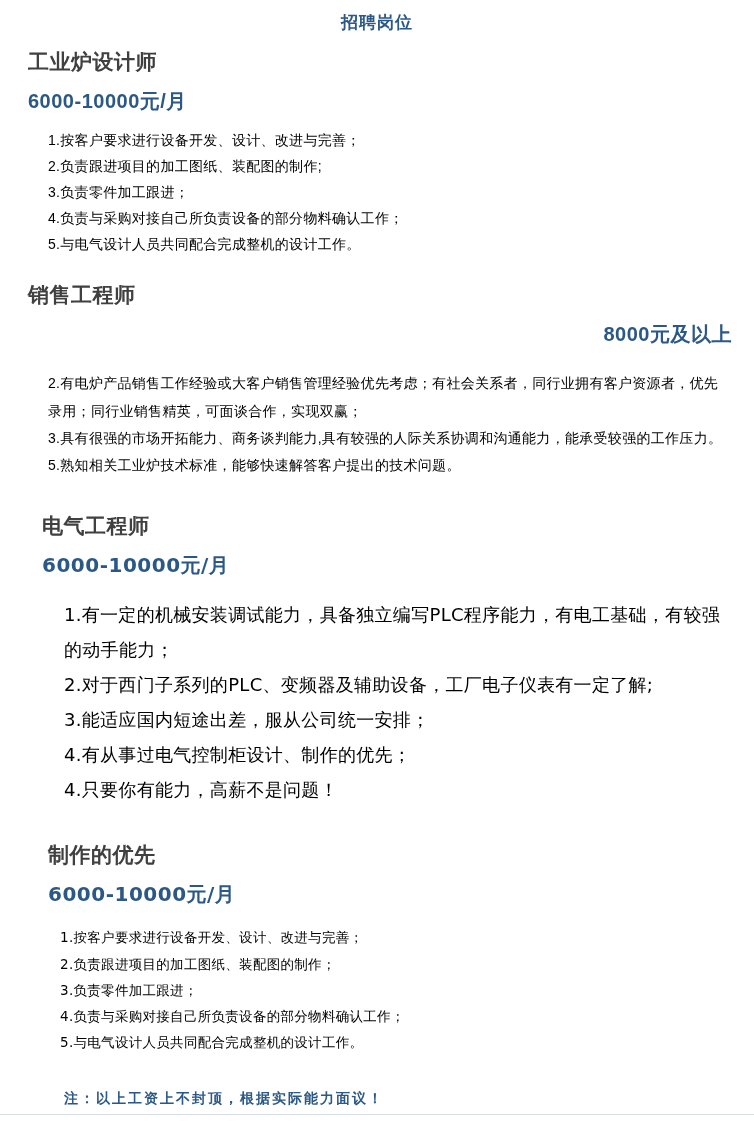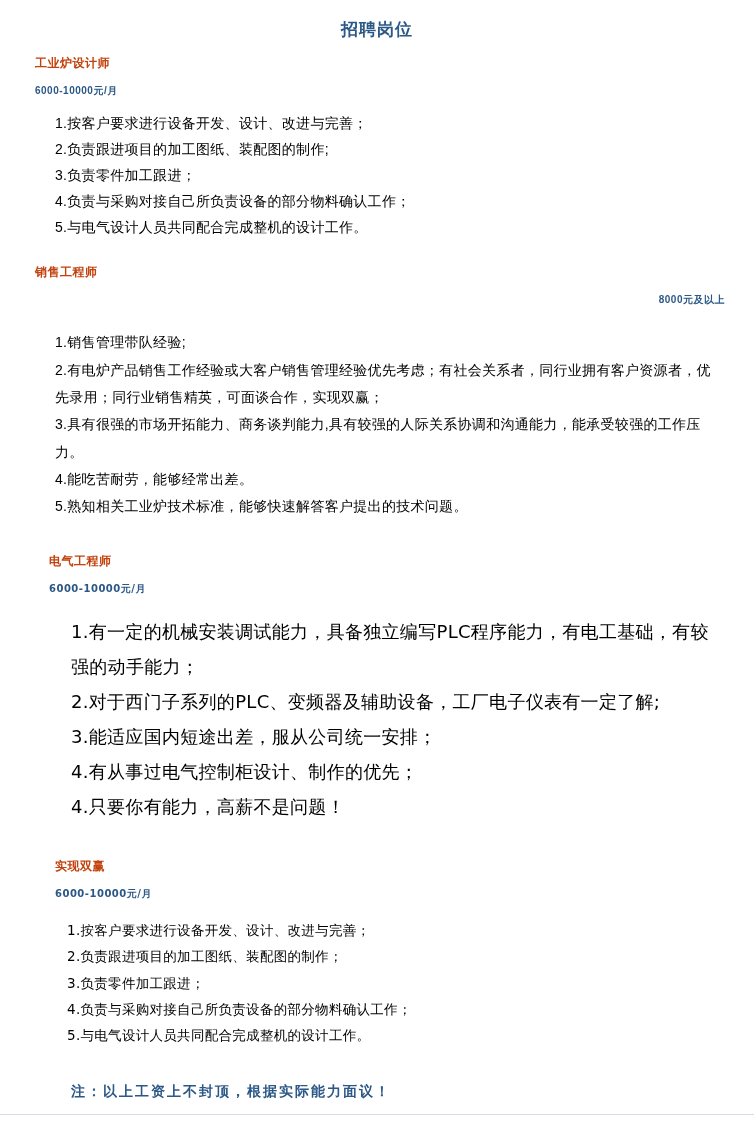--- a/index.html
+++ b/index.html
@@ -11,45 +11,45 @@
     min-height: 1129px;
     background: #ffffff;
     font-family: "Liberation Sans", sans-serif;
     color: #2b5886;
   }
   .page {
     position: relative;
     width: 754px;
     min-height: 1129px;
     box-sizing: border-box;
-    padding: 11px;
+    padding: 4px;
     overflow: hidden;
   }
   .doc-title {
     text-align: center;
     font-size: 17px;
     font-weight: bold;
     color: #2b5886;
     padding-top: 7px;
     letter-spacing: 1px;
   }
   .section {
     padding: 0 18px 0 18px;
   }
   .job {
     margin-top: 14px;
   }
   .job-title {
-    font-size: 12px;
+    font-size: 21px;
     font-weight: bold;
-    color: #c2410c;
+    color: #404040;
     letter-spacing: 0.5px;
   }
   .job-salary {
-    font-size: 10px;
+    font-size: 20px;
     font-weight: bold;
     color: #2b5886;
     margin-top: 12px;
     letter-spacing: 0.5px;
   }
   .job-items {
     margin-top: 13px;
   }
   .job-item {
     font-size: 14px;
@@ -118,42 +118,40 @@
         <div class="job-item">3.负责零件加工跟进；</div>
         <div class="job-item">4.负责与采购对接自己所负责设备的部分物料确认工作；</div>
         <div class="job-item">5.与电气设计人员共同配合完成整机的设计工作。</div>
       </div>
     </div>
 
     <div class="job job-1">
       <div class="job-title">销售工程师</div>
       <div class="job-salary">8000元及以上</div>
       <div class="job-items">
-        <div class="job-item">1.销售管理带队经验;</div>
         <div class="job-item">2.有电炉产品销售工作经验或大客户销售管理经验优先考虑；有社会关系者，同行业拥有客户资源者，优先录用；同行业销售精英，可面谈合作，实现双赢；</div>
         <div class="job-item">3.具有很强的市场开拓能力、商务谈判能力,具有较强的人际关系协调和沟通能力，能承受较强的工作压力。</div>
-        <div class="job-item">4.能吃苦耐劳，能够经常出差。</div>
         <div class="job-item">5.熟知相关工业炉技术标准，能够快速解答客户提出的技术问题。</div>
       </div>
     </div>
 
     <div class="job job-2">
       <div class="job-title">电气工程师</div>
       <div class="job-salary">6000-10000元/月</div>
       <div class="job-items">
         <div class="job-item">1.有一定的机械安装调试能力，具备独立编写PLC程序能力，有电工基础，有较强的动手能力；</div>
         <div class="job-item">2.对于西门子系列的PLC、变频器及辅助设备，工厂电子仪表有一定了解;</div>
         <div class="job-item">3.能适应国内短途出差，服从公司统一安排；</div>
         <div class="job-item">4.有从事过电气控制柜设计、制作的优先；</div>
         <div class="job-item">4.只要你有能力，高薪不是问题！</div>
       </div>
     </div>
 
     <div class="job job-3">
-      <div class="job-title">实现双赢</div>
+      <div class="job-title">制作的优先</div>
       <div class="job-salary">6000-10000元/月</div>
       <div class="job-items">
         <div class="job-item">1.按客户要求进行设备开发、设计、改进与完善；</div>
         <div class="job-item">2.负责跟进项目的加工图纸、装配图的制作；</div>
         <div class="job-item">3.负责零件加工跟进；</div>
         <div class="job-item">4.负责与采购对接自己所负责设备的部分物料确认工作；</div>
         <div class="job-item">5.与电气设计人员共同配合完成整机的设计工作。</div>
       </div>
     </div>
 

